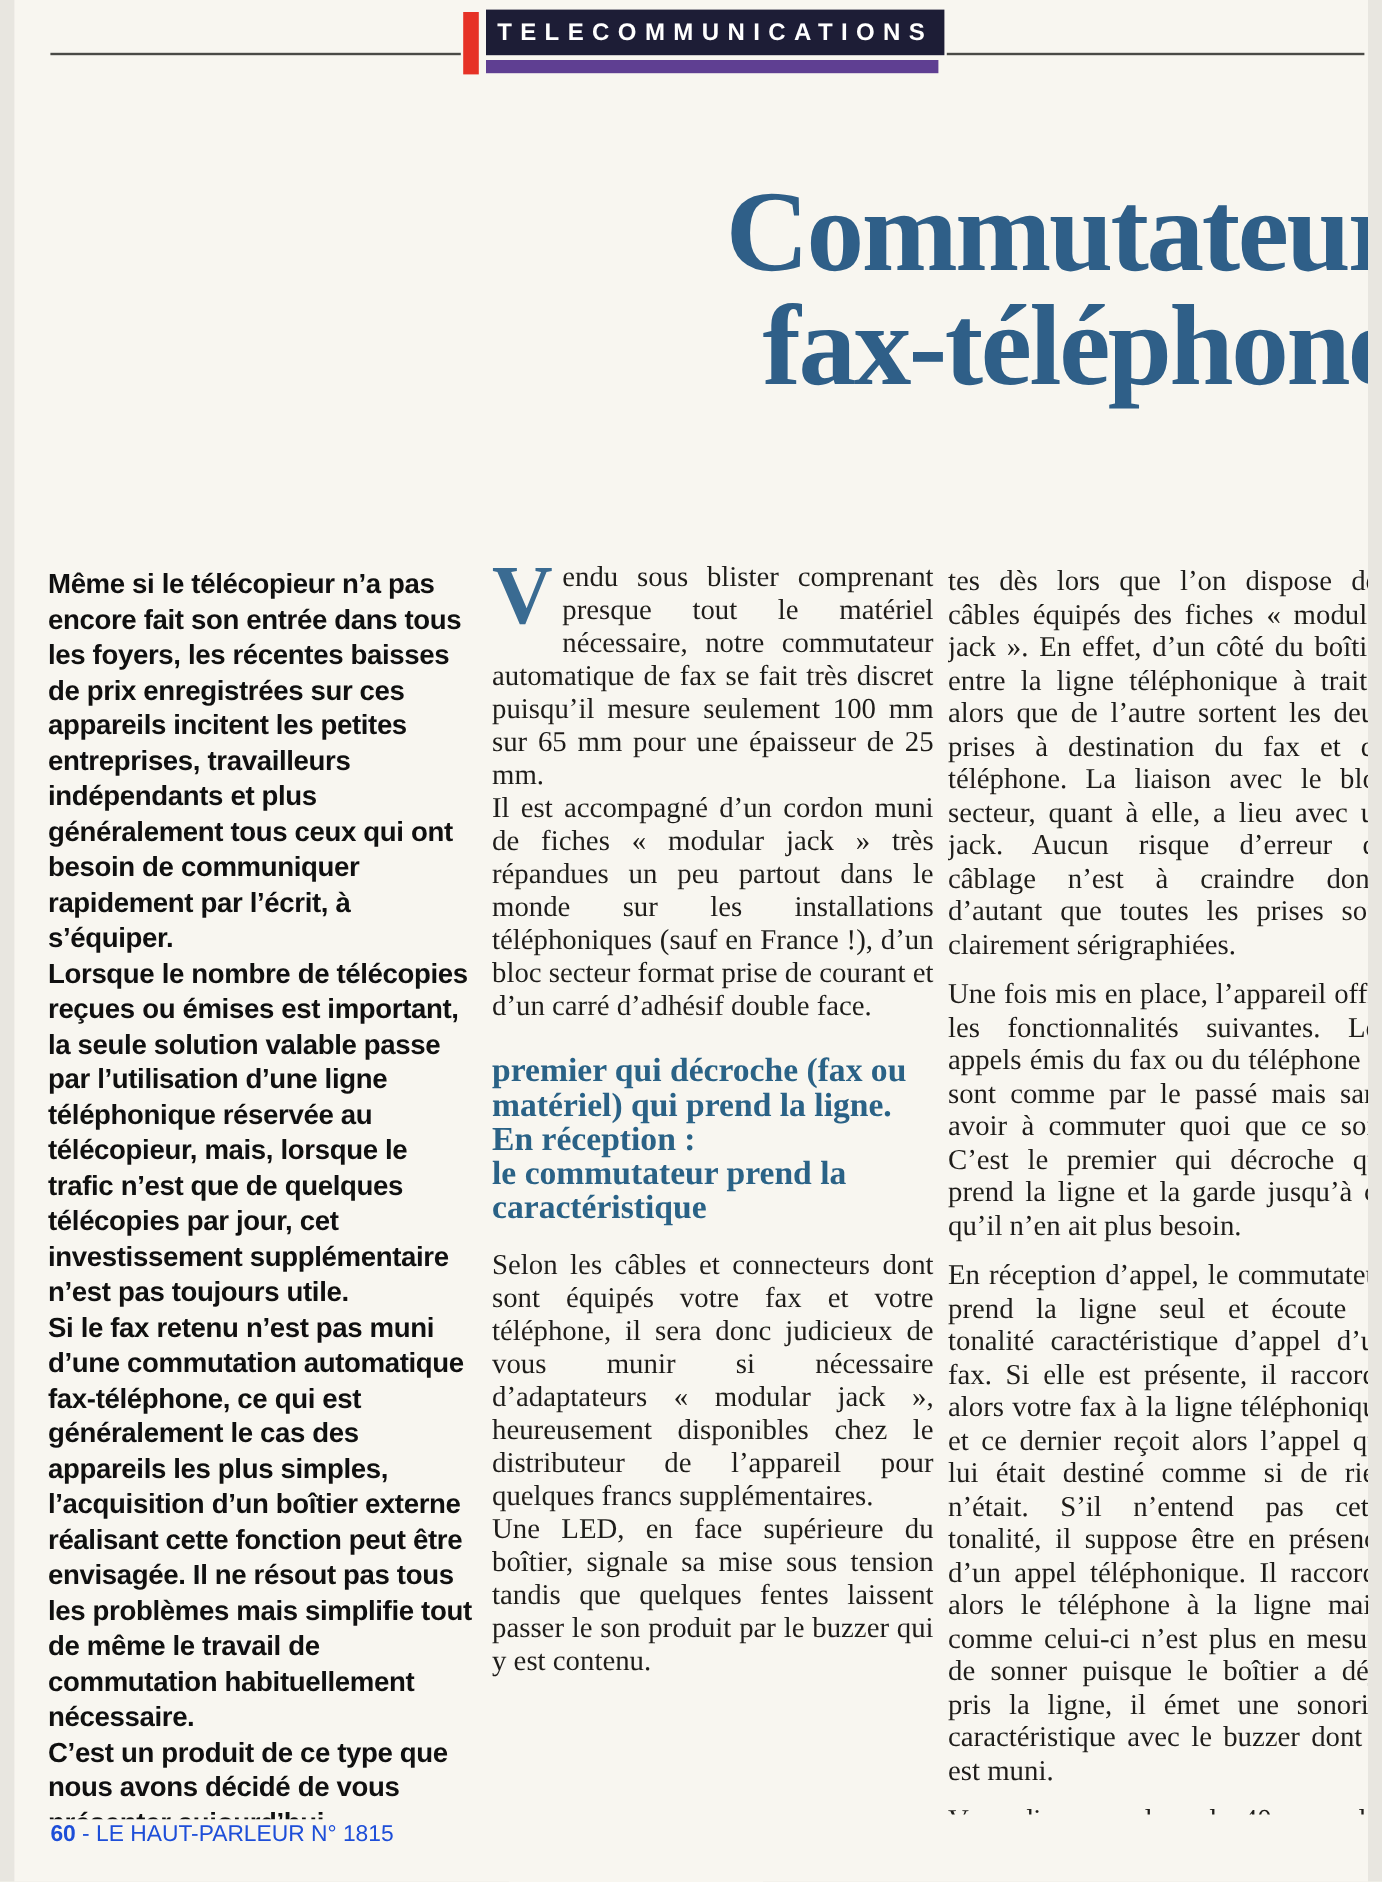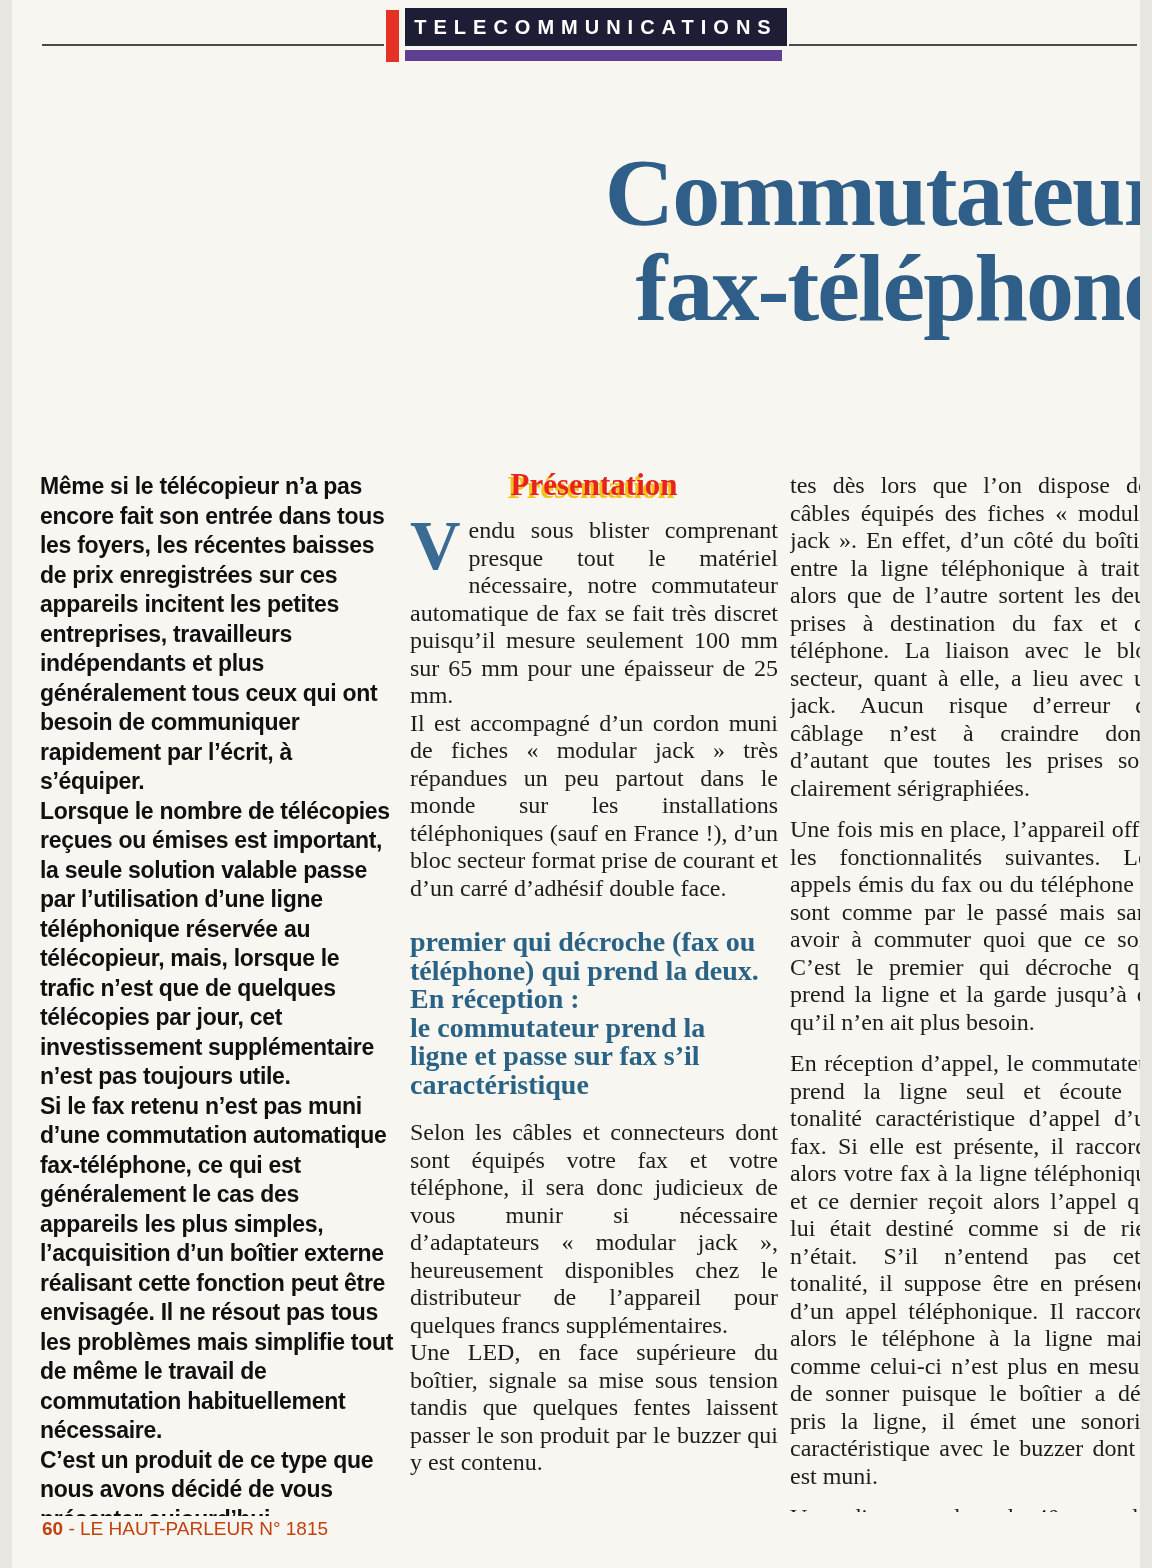--- a/index.html
+++ b/index.html
@@ -67,21 +67,21 @@
 
   .blue-subheading{
     font-family:"Liberation Serif",serif;font-weight:bold;
     font-size:28px;line-height:28.5px;color:var(--subheading-blue,#2a6286);
     margin:26px 0 20px 0;text-align:left;
   }
 
   
   .footer{
     position:absolute;left:30px;top:1518px;
-    font-family:"Liberation Sans",sans-serif;font-size:19px;color:#c2410c;
+    font-family:"Liberation Sans",sans-serif;font-size:19px;color:#1d4ed8;
   }
   .footer .num{font-weight:bold;}
 </style>
 </head>
 <body>
 
 <div class="page">
 
   <header class="topbar">
     <div class="rule rule-left"></div>
@@ -99,29 +99,27 @@
   <div class="columns">
 
     <div class="col intro">
       <p>Même si le télécopieur n’a pas encore fait son entrée dans tous les foyers, les récentes baisses de prix enregistrées sur ces appareils incitent les petites entreprises, travailleurs indépendants et plus généralement tous ceux qui ont besoin de communiquer rapidement par l’écrit, à s’équiper.</p>
       <p>Lorsque le nombre de télécopies reçues ou émises est important, la seule solution valable passe par l’utilisation d’une ligne téléphonique réservée au télécopieur, mais, lorsque le trafic n’est que de quelques télécopies par jour, cet investissement supplémentaire n’est pas toujours utile.</p>
       <p>Si le fax retenu n’est pas muni d’une commutation automatique fax-téléphone, ce qui est généralement le cas des appareils les plus simples, l’acquisition d’un boîtier externe réalisant cette fonction peut être envisagée. Il ne résout pas tous les problèmes mais simplifie tout de même le travail de commutation habituellement nécessaire.</p>
       <p>C’est un produit de ce type que nous avons décidé de vous présenter aujourd’hui.</p>
     </div>
 
     <div class="col body-col">
-      <h2 class="red-heading">Présentation</h2>
       <p><span class="dropcap">V</span><span>endu sous blister comprenant presque tout le matériel nécessaire, notre commutateur automatique de fax se fait très discret puisqu’il mesure seulement 100 mm sur 65 mm pour une épaisseur de 25 mm.</span></p>
       <p>Il est accompagné d’un cordon muni de fiches « modular jack » très répandues un peu partout dans le monde sur les installations téléphoniques (sauf en France !), d’un bloc secteur format prise de courant et d’un carré d’adhésif double face.</p>
       <h3 class="blue-subheading">
         <div>premier qui décroche (fax ou</div>
-        <div>téléphone) qui prend la deux.</div>
+        <div>matériel) qui prend la ligne.</div>
         <div>En réception :</div>
         <div>le commutateur prend la</div>
-        <div>ligne et passe sur fax s’il</div>
         <div>caractéristique</div>
       </h3>
       <p>Selon les câbles et connecteurs dont sont équipés votre fax et votre téléphone, il sera donc judicieux de vous munir si nécessaire d’adaptateurs « modular jack », heureusement disponibles chez le distributeur de l’appareil pour quelques francs supplémentaires.</p>
       <p>Une LED, en face supérieure du boîtier, signale sa mise sous tension tandis que quelques fentes laissent passer le son produit par le buzzer qui y est contenu.</p>
 
     </div>
 
     <div class="col body-col">
       <p style="padding-top:4px;">tes dès lors que l’on dispose des câbles équipés des fiches « modular jack ». En effet, d’un côté du boîtier entre la ligne téléphonique à traiter alors que de l’autre sortent les deux prises à destination du fax et du téléphone. La liaison avec le bloc secteur, quant à elle, a lieu avec un jack. Aucun risque d’erreur de câblage n’est à craindre donc, d’autant que toutes les prises sont clairement sérigraphiées.</p>
       <p class="gap">Une fois mis en place, l’appareil offre les fonctionnalités suivantes. Les appels émis du fax ou du téléphone le sont comme par le passé mais sans avoir à commuter quoi que ce soit. C’est le premier qui décroche qui prend la ligne et la garde jusqu’à ce qu’il n’en ait plus besoin.</p>

